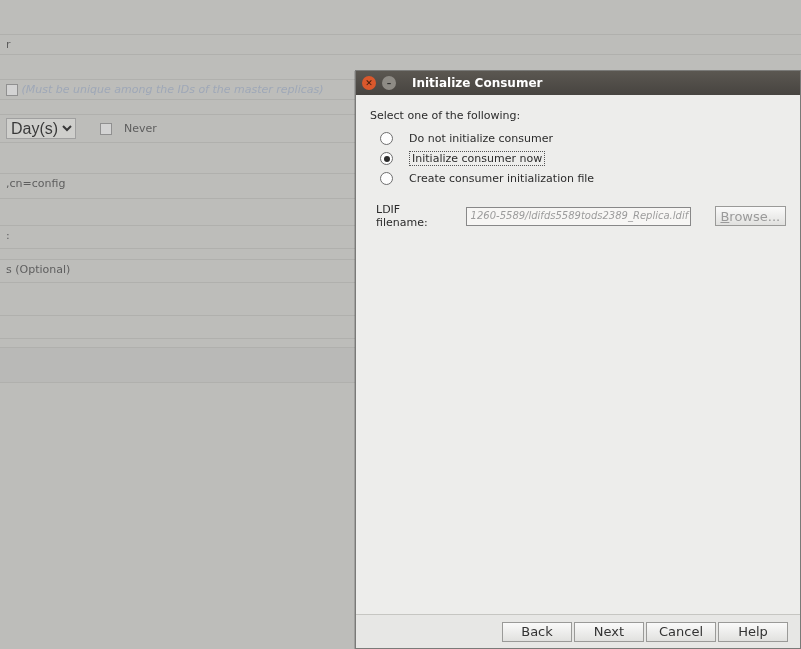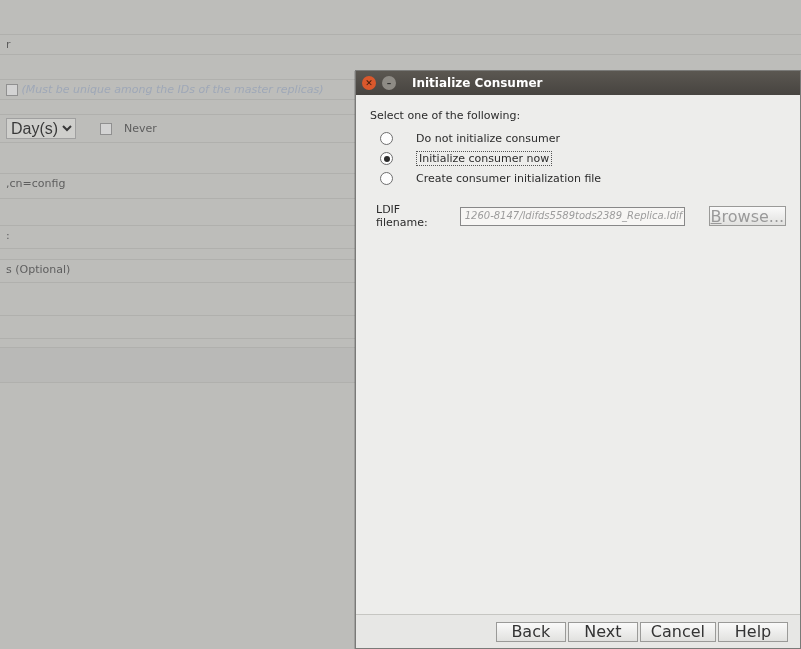--- a/index.html
+++ b/index.html
@@ -65,21 +65,21 @@
   .titlebar .title-text { margin-left:10px; }
 
   .dialog-body {
     flex:1 1 auto;
     padding:14px 14px 6px 14px;
     overflow:hidden;
   }
   .radio-row {
     display:flex; align-items:center;
     margin:6px 0 6px 10px;
-    gap:23px;
+    gap:16px;
   }
   .radio-outer {
     width:13px; height:13px; border:1px solid #6e6e6e; border-radius:50%;
     background:#fdfdfd; display:flex; align-items:center; justify-content:center;
   }
   .radio-selected .radio-outer::after {
     content:""; width:6px; height:6px; border-radius:50%; background:#2b2b2b;
   }
   .radio-selected .radio-label {
     border:1px dotted #555; padding:0 2px;
@@ -96,21 +96,21 @@
     color:#9c9c9c;
     padding:2px 4px;
     font-size:10px;
     font-style:italic;
     overflow:hidden; white-space:nowrap;
   }
   .btn {
     min-width:70px; height:20px;
     background: linear-gradient(#fafafa,#e1e1df);
     border:1px solid #9a9a98;
-    font-size:16px;
+    font-size:13px;
     color:#333;
     cursor:default;
     padding:0 10px;
     display:flex; align-items:center; justify-content:center;
   }
   .btn.disabled { color:#9a9a9a; }
   .btn .mn { text-decoration:underline; }
 
   .dialog-footer {
     height:34px;
@@ -179,21 +179,21 @@
       <span class="radio-outer"></span>
       <span class="radio-label">Initialize consumer now</span>
     </div>
     <div class="radio-row">
       <span class="radio-outer"></span>
       <span class="radio-label">Create consumer initialization file</span>
     </div>
 
     <div class="ldif-row">
       <span>LDIF filename:</span>
-      <div class="ldif-input">1260-8147/ldifds5589tods2389_Replica.ldif</div>
+      <div class="ldif-input">1260-5589/ldifds5589tods2389_Replica.ldif</div>
       <div class="btn disabled">
         <span><span class="mn">B</span><span>rowse...</span></span>
       </div>
     </div>
   </div>
 
   <div class="dialog-footer">
     <div class="btn">
         <span>Back</span>
       </div>

